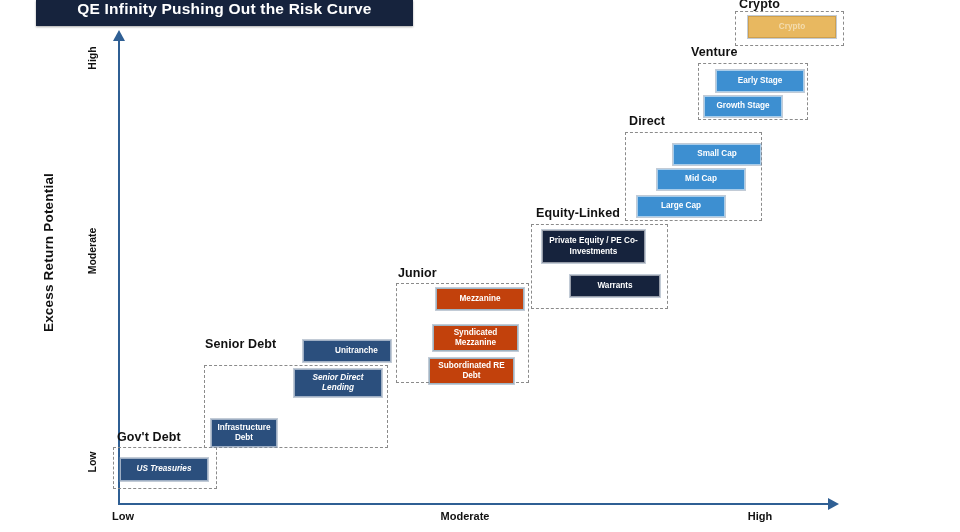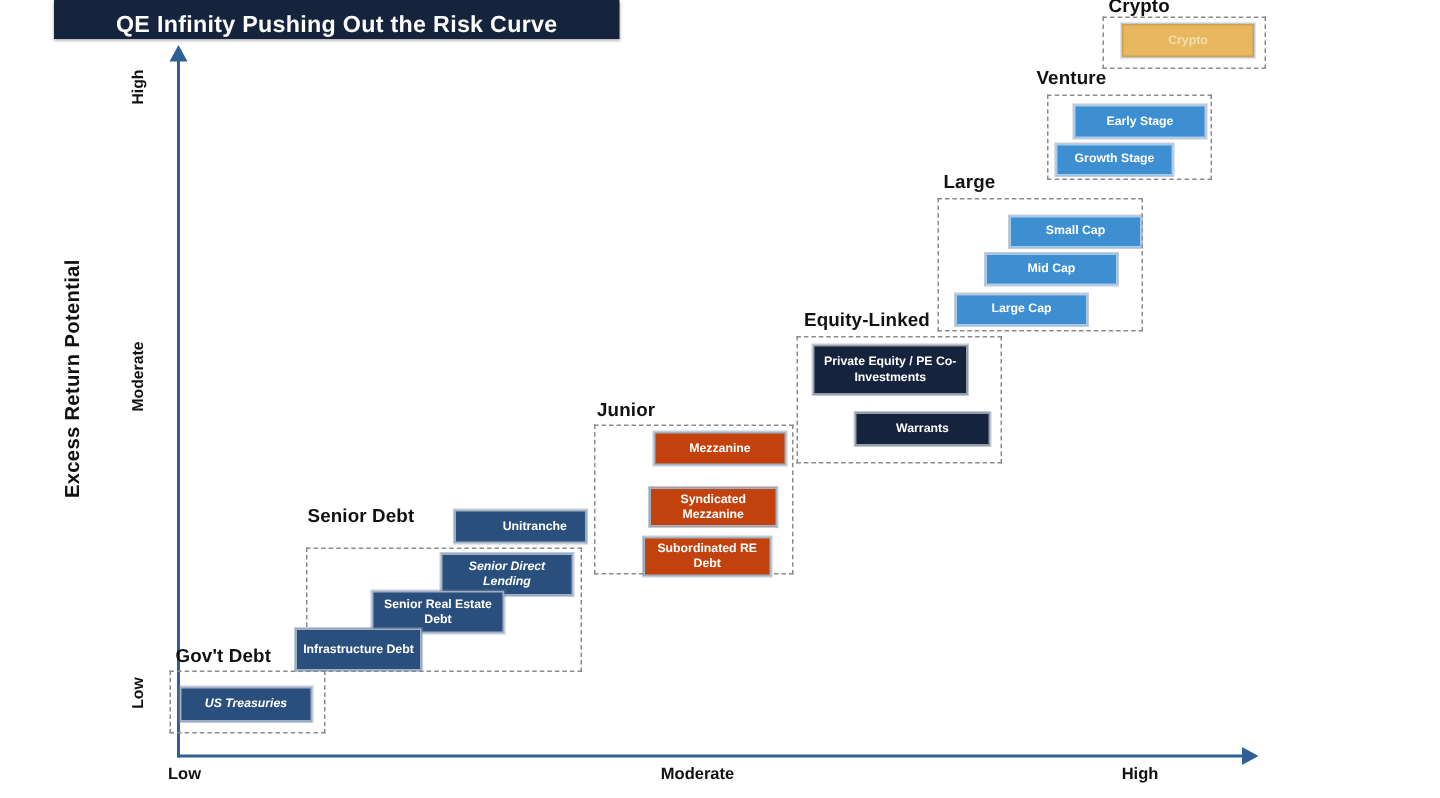--- a/index.html
+++ b/index.html
@@ -21,21 +21,21 @@
 
   
   #title-banner {
     position: absolute;
     left: 36px;
     top: 0px;
     width: 377px;
     height: 26px;
     background: #16233d;
     display: flex;
-    align-items: flex-end;
+    align-items: flex-start;
     justify-content: center;
     box-shadow: 0 1px 2px rgba(0,0,0,0.35);
   }
   #title-banner .txt {
     color: #ffffff;
     font-size: 15.5px;
     font-weight: bold;
     letter-spacing: 0.2px;
     white-space: nowrap;
   }
@@ -187,24 +187,21 @@
 
   <div class="group-label" style="left:205px; top:337px;">Senior Debt</div>
   <div class="group-frame" style="left:204px; top:365px; width:184px; height:83px;"></div>
 
   <div class="asset-box c-navy" style="left:303px; top:340px; width:88px; height:22px;padding-left:21px;">
     <span class="lbl">Unitranche</span>
   </div>
   <div class="asset-box c-navy" style="left:294px; top:369px; width:88px; height:28px;font-style:italic;">
     <span class="lbl">Senior Direct Lending</span>
   </div>
-  <div class="asset-box c-navy" style="left:248px; top:394px; width:88px; height:28px;">
-    <span class="lbl">Senior Real Estate Debt</span>
-  </div>
-  <div class="asset-box c-navy" style="left:197px; top:419px; width:84px; height:28px;">
+  <div class="asset-box c-navy" style="left:211px; top:419px; width:66px; height:28px;">
     <span class="lbl">Infrastructure Debt</span>
   </div>
 
   <div class="group-label" style="left:398px; top:266px;">Junior</div>
   <div class="group-frame" style="left:396px; top:283px; width:133px; height:100px;"></div>
 
   <div class="asset-box c-pale" style="left:436px; top:288px; width:88px; height:22px;">
     <span class="lbl">Mezzanine</span>
   </div>
   <div class="asset-box c-pale" style="left:433px; top:325px; width:85px; height:26px;">
@@ -217,21 +214,21 @@
   <div class="group-label" style="left:536px; top:206px;">Equity-Linked</div>
   <div class="group-frame" style="left:531px; top:224px; width:137px; height:85px;"></div>
 
   <div class="asset-box c-navy-deep" style="left:542px; top:230px; width:103px; height:33px;">
     <span class="lbl">Private Equity / PE Co-Investments</span>
   </div>
   <div class="asset-box c-navy-deep" style="left:570px; top:275px; width:90px; height:22px;">
     <span class="lbl">Warrants</span>
   </div>
 
-  <div class="group-label" style="left:629px; top:114px;">Large</div>
+  <div class="group-label" style="left:629px; top:114px;">Direct</div>
   <div class="group-frame" style="left:625px; top:132px; width:137px; height:89px;"></div>
 
   <div class="asset-box c-blue" style="left:673px; top:144px; width:88px; height:21px;">
     <span class="lbl">Small Cap</span>
   </div>
   <div class="asset-box c-blue" style="left:657px; top:169px; width:88px; height:21px;">
     <span class="lbl">Mid Cap</span>
   </div>
   <div class="asset-box c-blue" style="left:637px; top:196px; width:88px; height:21px;">
     <span class="lbl">Large Cap</span>

